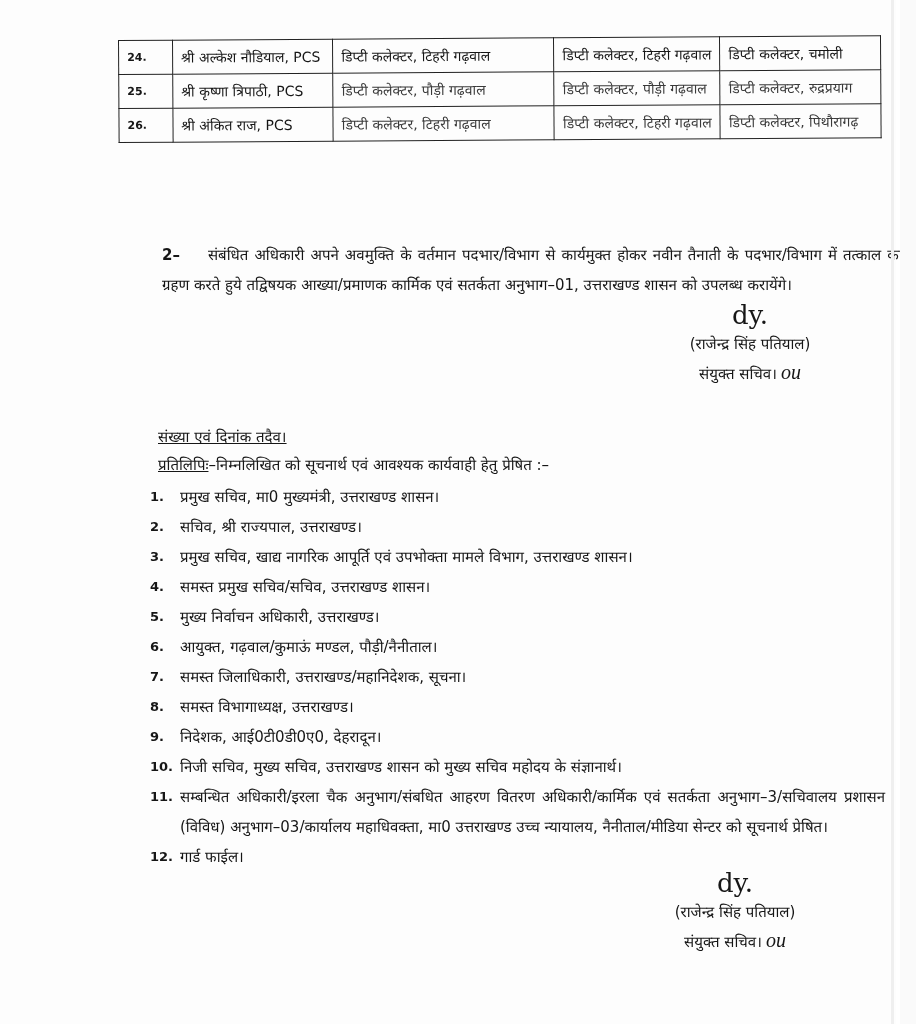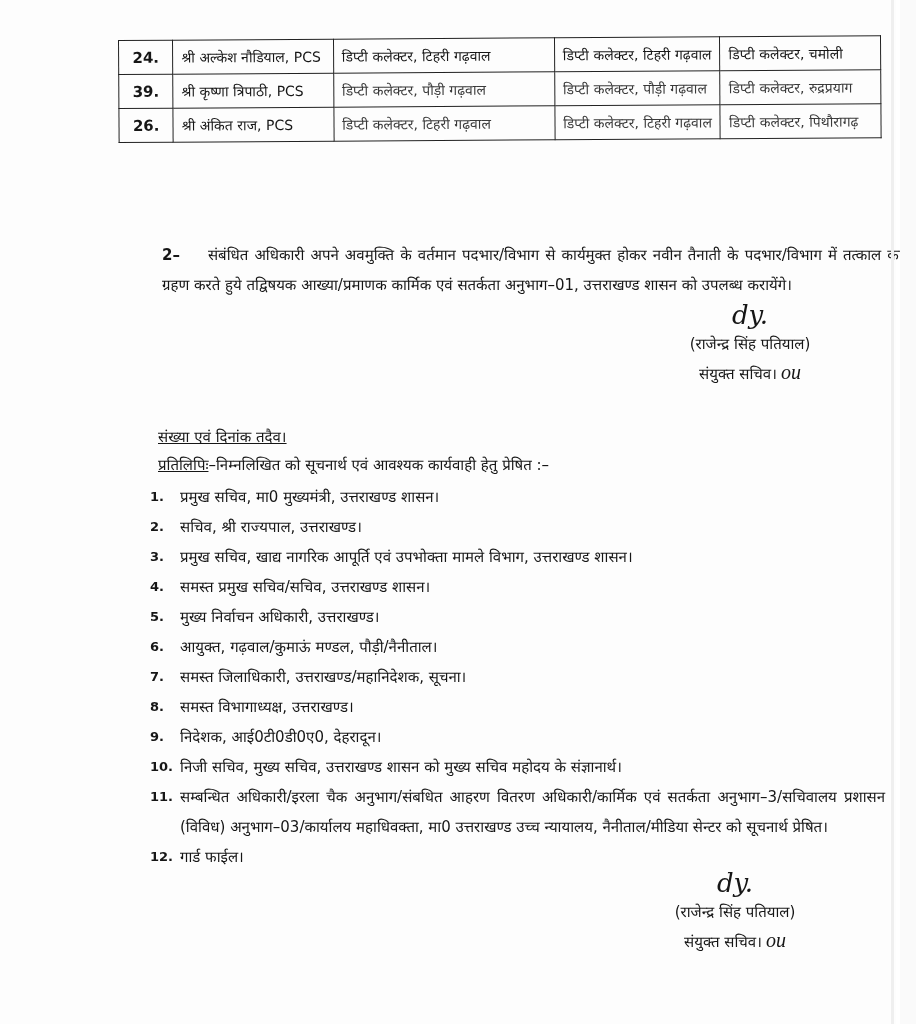--- a/index.html
+++ b/index.html
@@ -23,35 +23,35 @@
   }
   table.transfers {
     position:absolute; left:118px; top:40px; width:763px;
     border-collapse:collapse; font-size:14px;
     transform:rotate(-0.35deg); transform-origin:left top;
   }
   table.transfers td {
     border:1.6px solid #222; vertical-align:top;
     padding:4px 8px 3px 8px; line-height:26px;
   }
-  td.sno { width:38px; text-align:center; font-weight:bold; font-size:15px; }
+  td.sno { width:38px; text-align:left; font-weight:bold; font-size:11px; }
   td.name { width:150px; text-align:left; }
   td.c3 { width:215px; }
   td.c4 { width:156px; text-align:justify; text-align-last:left; }
   td.c5 { width:150px; }
   .row-blur td.c3, .row-blur td.c4, .row-blur td.c5 { color:#3a3a3a; }
   .para {
     position:absolute; left:118px; top:240px; width:770px;
     font-size:15px; line-height:30px; text-align:justify;margin-left:44px;
   }
   .para .num { font-weight:bold; margin-right:28px; }
   .sig {
     position:absolute; font-size:15px; text-align:center; line-height:28px;
   }
-  .sig .scribble { display:block; font-family:"DejaVu Serif", serif; font-style:italic; font-size:26px; height:30px; line-height:30px; }
+  .sig .scribble { display:block; font-family:"DejaVu Serif", serif; font-size:26px; height:30px; line-height:30px; }
   .initials { font-family:Liberation Serif, serif; font-style:italic; font-size:20px; margin-left:4px; }
   .refline {
     position:absolute; left:118px; font-size:15px;margin-left:40px;
   }
   .u { text-decoration:underline; }
   ol.cc {
     position:absolute; left:150px; top:482px; width:735px;
     margin:0; padding:0; list-style:none; font-size:15px;
   }
   ol.cc li { display:flex; line-height:30px; }
@@ -67,21 +67,21 @@
   <table class="transfers">
     <tbody>
       <tr>
         <td class="sno">24.</td>
         <td class="name">श्री अल्केश नौडियाल, PCS</td>
         <td class="c3">डिप्टी कलेक्टर, टिहरी गढ़वाल</td>
         <td class="c4">डिप्टी कलेक्टर, टिहरी गढ़वाल</td>
         <td class="c5">डिप्टी कलेक्टर, चमोली</td>
       </tr>
       <tr class="row-blur">
-        <td class="sno">39.</td>
+        <td class="sno">25.</td>
         <td class="name">श्री कृष्णा त्रिपाठी, PCS</td>
         <td class="c3">डिप्टी कलेक्टर, पौड़ी गढ़वाल</td>
         <td class="c4">डिप्टी कलेक्टर, पौड़ी गढ़वाल</td>
         <td class="c5">डिप्टी कलेक्टर, रुद्रप्रयाग</td>
       </tr>
       <tr class="row-blur">
         <td class="sno">26.</td>
         <td class="name">श्री अंकित राज, PCS</td>
         <td class="c3">डिप्टी कलेक्टर, टिहरी गढ़वाल</td>
         <td class="c4">डिप्टी कलेक्टर, टिहरी गढ़वाल</td>

